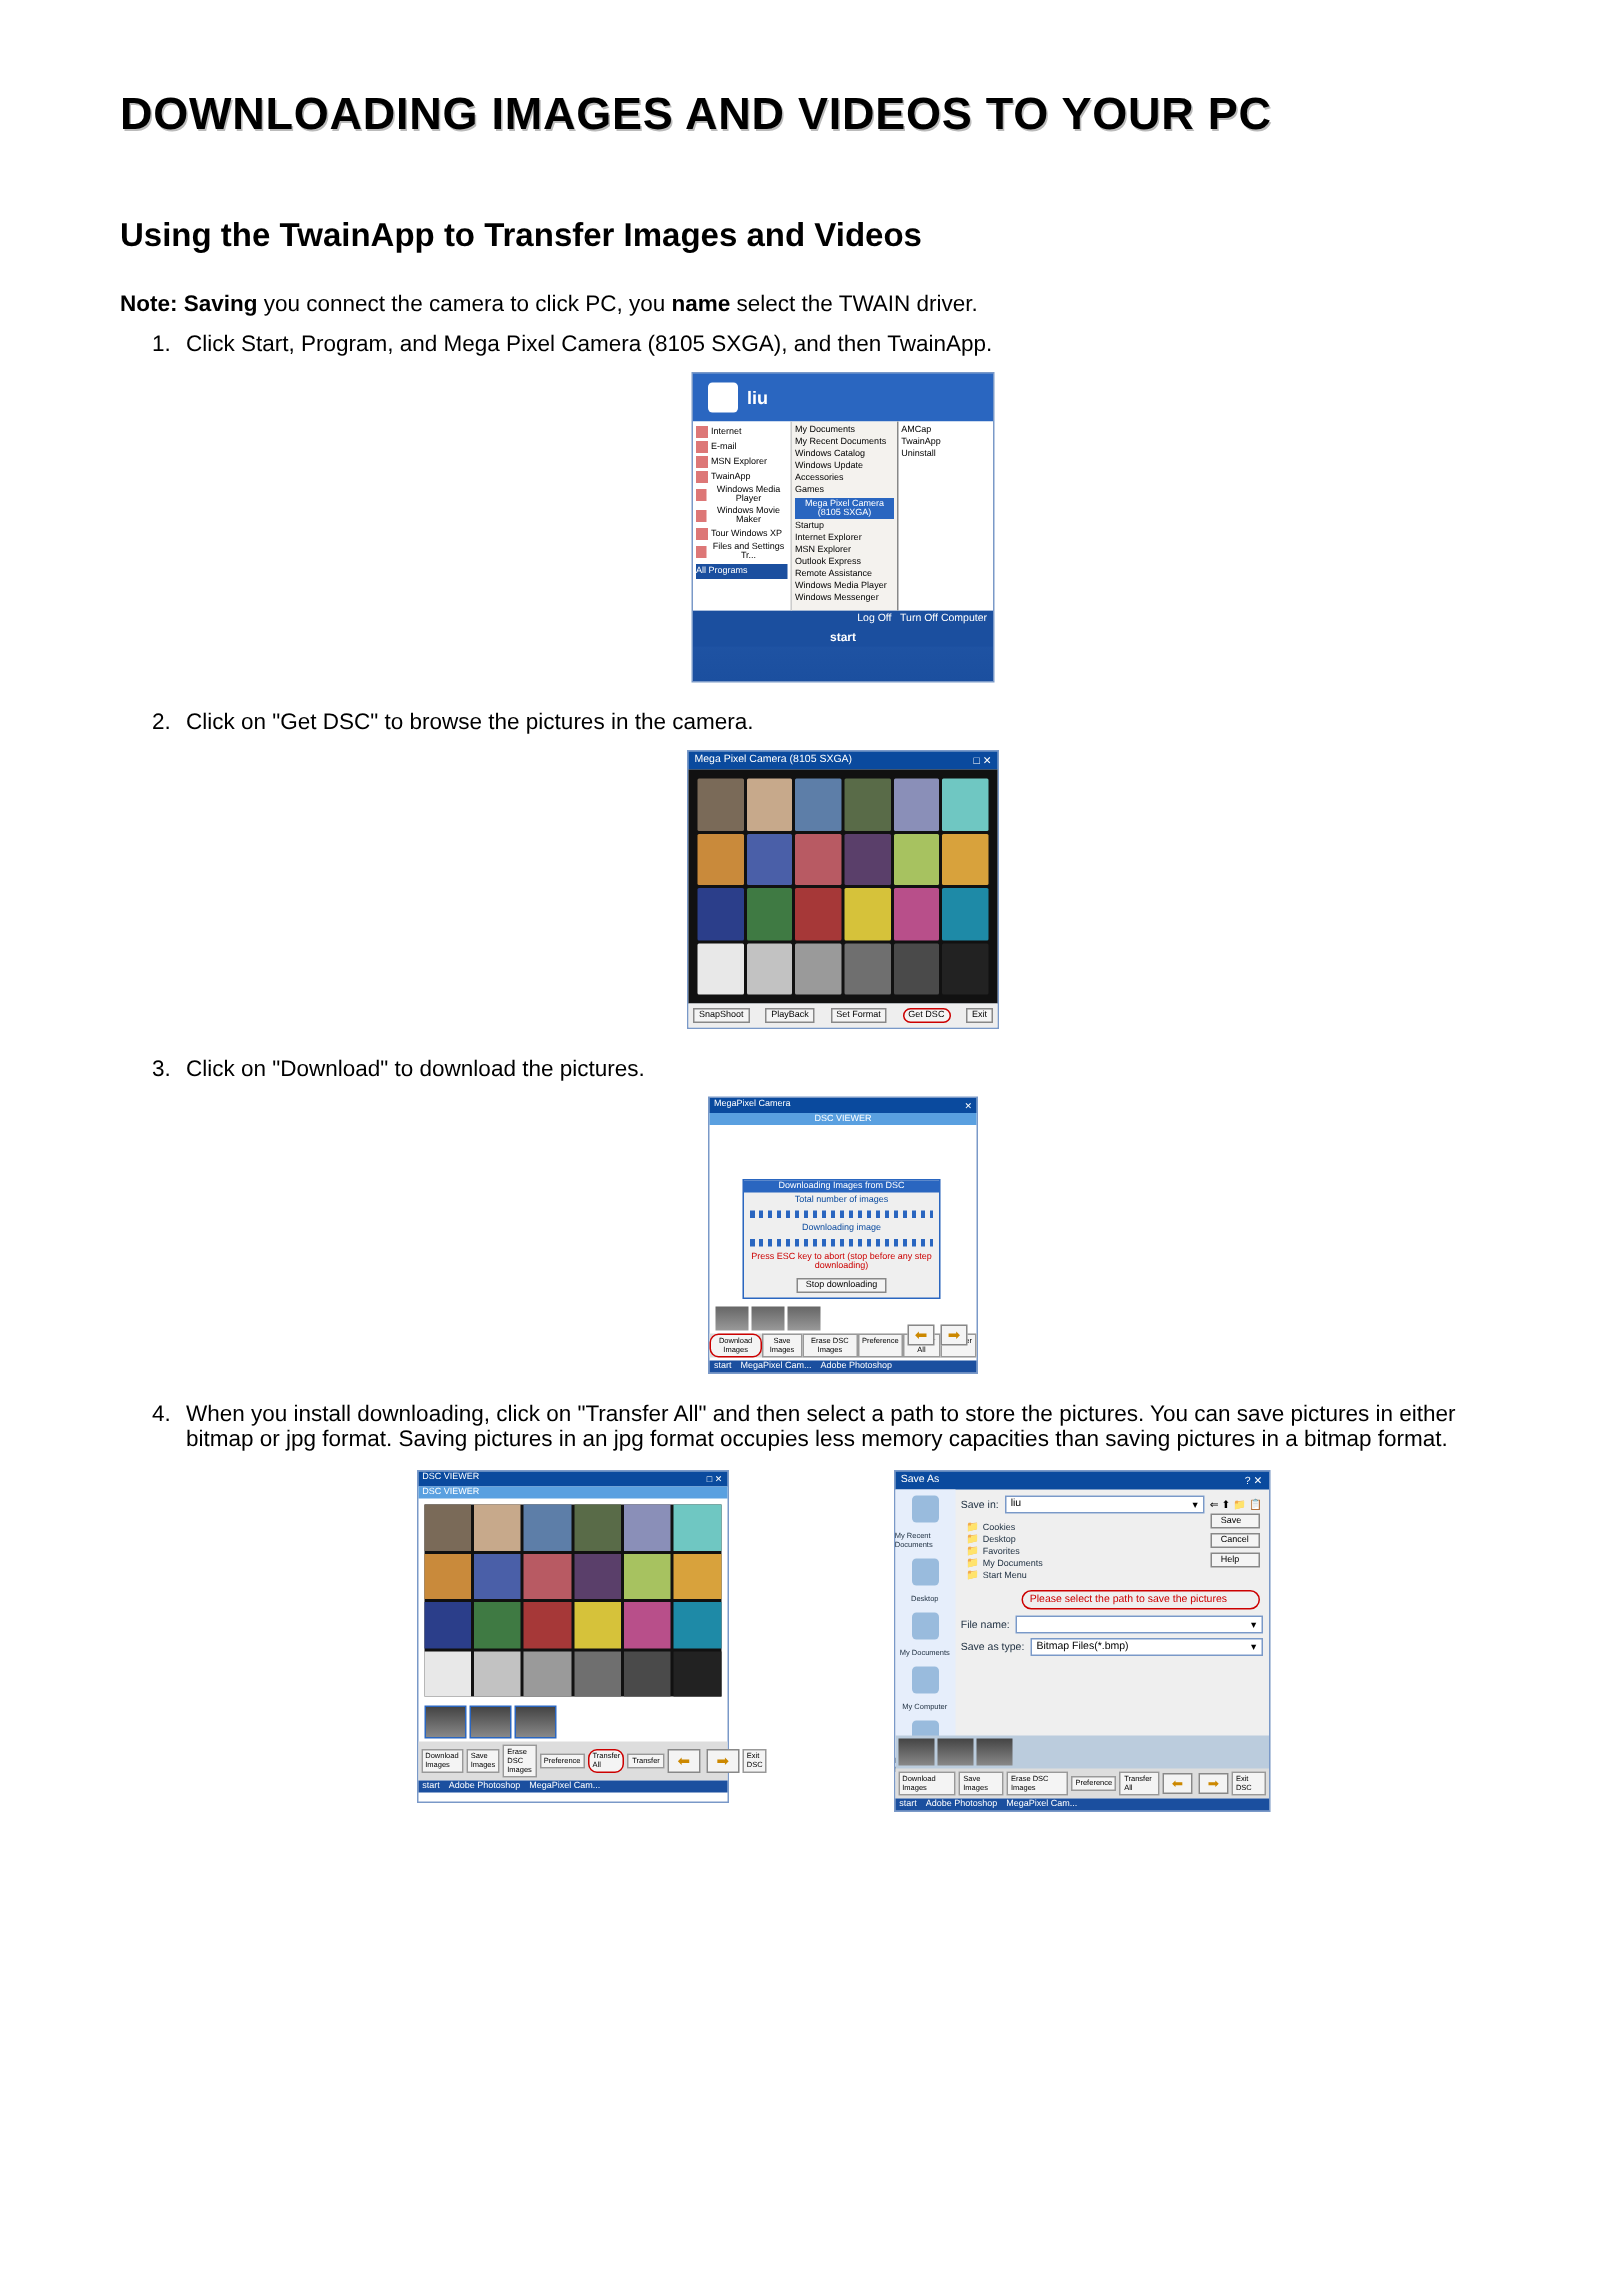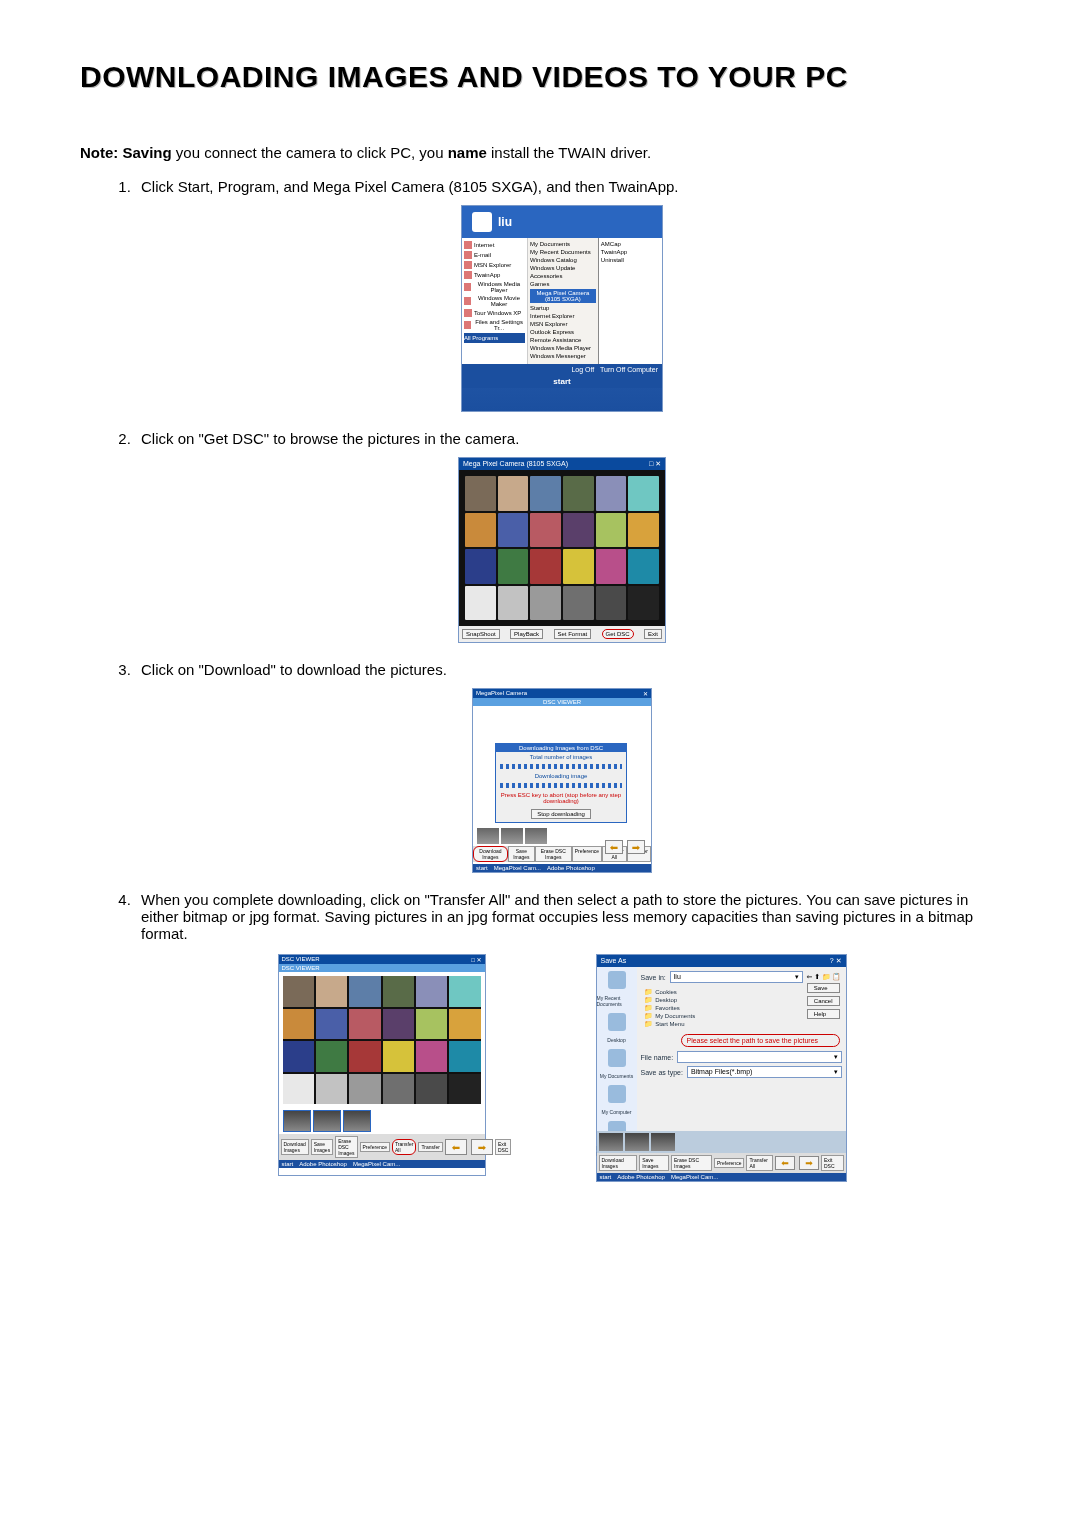--- a/index.html
+++ b/index.html
@@ -28,21 +28,21 @@
     font-size: 22px;
     font-weight: bold;
     margin: 0 0 24px 0;
   }
   p.note-line {
     font-size: 15px;
     margin: 0 0 10px 0;
   }
   ol.steps {
     font-size: 15px;
-    margin: 17px;
+    margin: 0;
     padding-left: 38px;
   }
   ol.steps > li {
     margin-bottom: 14px;
     padding-left: 6px;
   }
   .img-center {
     text-align: center;
     margin: 10px 0 18px 0;
   }
@@ -133,23 +133,24 @@
   .page-num{text-align:center;font-size:15px;margin-top:28px;}
   .bold{font-weight:bold;}
 </style>
 </head>
 <body>
 
 <div class="page">
 
   <h1 class="main-title">DOWNLOADING IMAGES AND VIDEOS TO YOUR PC</h1>
 
+  <h2 class="sub-title">Using the TwainApp to Transfer Images and Videos</h2>
 
   <p class="note-line">
-    <span class="bold">Note: Saving</span><span> you connect the camera to click PC, you </span><span class="bold">name</span><span> install the TWAIN driver.</span>
+    <span class="bold">Note: Saving</span><span> you connect the camera to click PC, you </span><span class="bold">name</span><span> select the TWAIN driver.</span>
   </p>
 
   <ol class="steps">
     <li>
       <span>Click Start, Program, and Mega Pixel Camera (8105 SXGA), and then TwainApp.</span>
       <div class="img-center">
         
         <div class="screenshot ss1">
           <div class="user">
             <div class="pic"></div>
@@ -338,21 +339,21 @@
           <div class="task">
             <span>start</span>
             <span>MegaPixel Cam...</span>
             <span>Adobe Photoshop</span>
           </div>
         </div>
       </div>
     </li>
 
     <li>
-      <span>When you complete downloading, click on "Transfer All" and then select a path to store the pictures. You can save pictures in either bitmap or jpg format. Saving pictures in an jpg format occupies less memory capacities than saving pictures in a bitmap format.</span>
+      <span>When you install downloading, click on "Transfer All" and then select a path to store the pictures. You can save pictures in either bitmap or jpg format. Saving pictures in an jpg format occupies less memory capacities than saving pictures in a bitmap format.</span>
       <div class="pair">
 
         <div class="screenshot ss4">
           <div class="tb">
               <span>DSC VIEWER</span>
               <span>□ ✕</span>
             </div>
           <div class="men">DSC VIEWER</div>
           <div class="grid">
             <div style="background:#7a6a58"></div>

